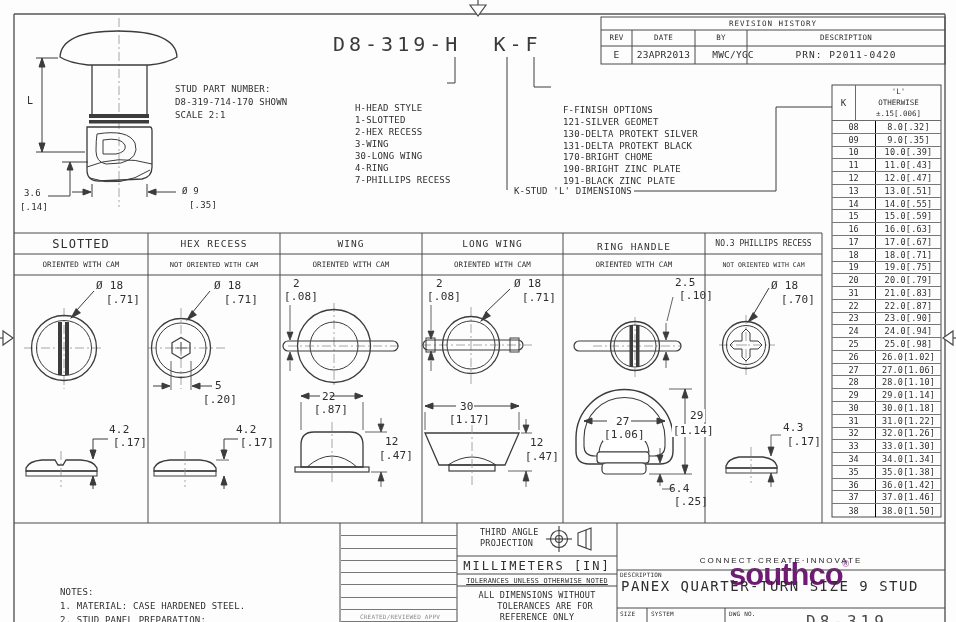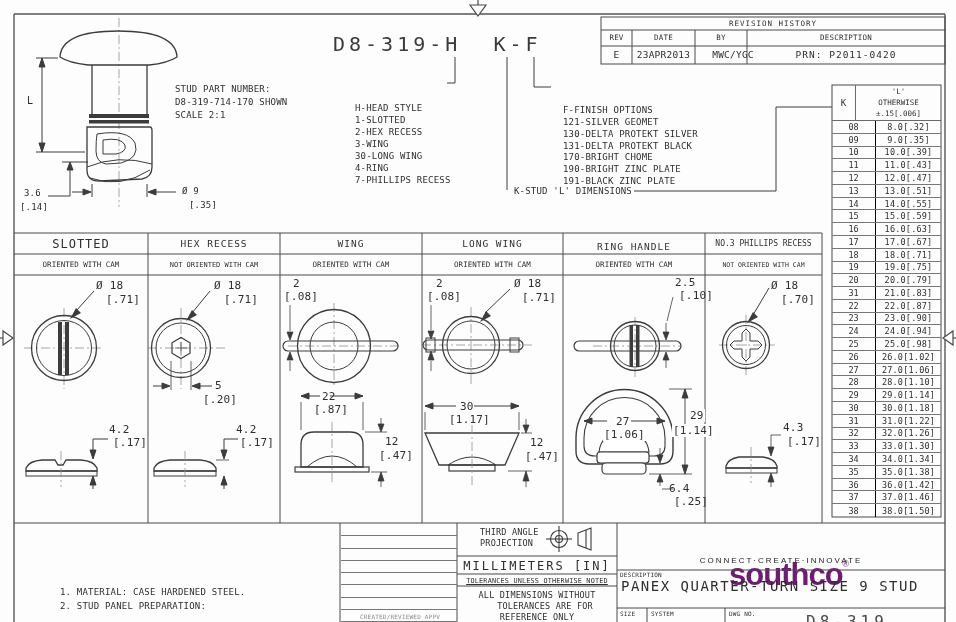--- a/index.html
+++ b/index.html
@@ -576,21 +576,21 @@
     </g>
   </svg>
   <div class="dim" style="left:66px;top:4px">Ø 18</div>
   <div class="dim" style="left:76px;top:18px">[.70]</div>
   <div class="dim" style="left:78px;top:146px">4.3</div>
   <div class="dim" style="left:82px;top:160px">[.17]</div>
 </div>
 
 <div class="t list" style="left:60px;top:557px;font-size:9px;line-height:14px">
   
-<div>1. MATERIAL: CASE HARDENED STEEL.</div><div>2. STUD PANEL PREPARATION:</div></div>
+<div>NOTES:</div><div>1. MATERIAL: CASE HARDENED STEEL.</div><div>2. STUD PANEL PREPARATION:</div></div>
 
 <div class="blankrows">
   <div></div>
     <div></div>
   <div></div>
     <div></div>
   <div></div>
     <div></div>
   <div></div>
     <div></div>

